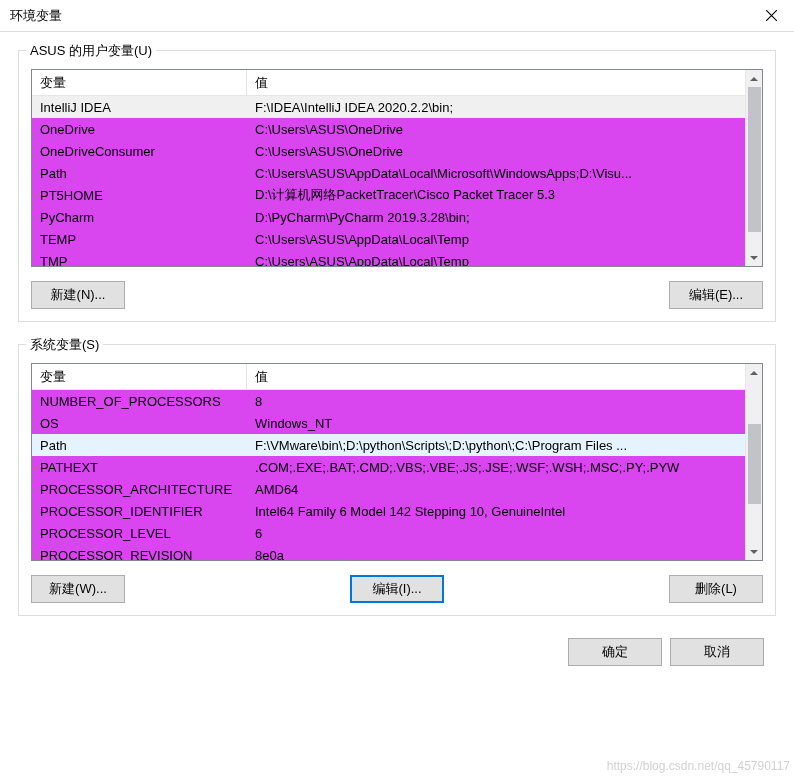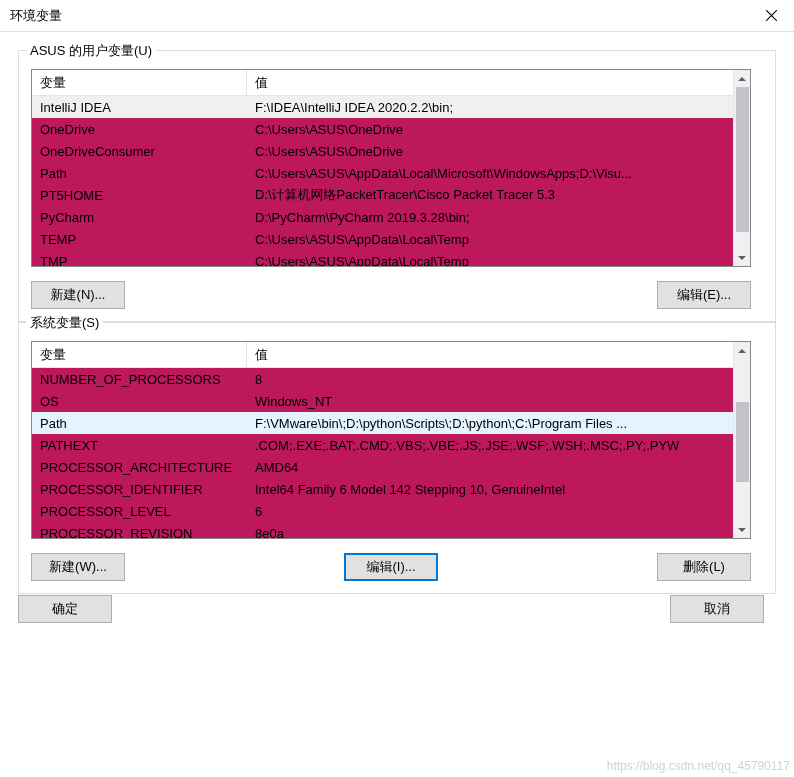--- a/index.html
+++ b/index.html
@@ -29,37 +29,38 @@
       align-items: center;
       justify-content: center;
       cursor: pointer;
     }
     .close-btn svg { width: 11px; height: 11px; }
     .content {
       padding: 18px;
     }
     .group {
       border: 1px solid #ddd;
-      padding: 18px 24px 12px 12px;
+      padding: 18px 12px 12px 12px;
       position: relative;
+      margin-bottom: 22px;
     }
     .group-label {
       position: absolute;
       top: -9px;
       left: 7px;
       background: #fff;
       padding: 0 4px;
       font-size: 13px;
     }
     .table-wrap {
       border: 1px solid #828790;
       height: 198px;
       overflow: hidden;
       position: relative;
-      background: #be185d;
+      background: #d946ef;
     }
     .table-headers {
       display: flex;
       height: 26px;
       border-bottom: 1px solid #e5e5e5;
       background: #fff;
     }
     .th {
       padding: 4px 8px;
       font-size: 13px;
@@ -113,21 +114,21 @@
       background: #c2c3c9;
     }
     .btn-row {
       display: flex;
       justify-content: space-between;
       gap: 8px;
       margin-top: 14px;
     }
     .btn-row-outer {
       display: flex;
-      justify-content: space-between;
+      justify-content: flex-end;
       gap: 8px;
       margin-top: 1px;
       padding-right: 12px;
     }
     .btn {
       min-width: 94px;
       height: 28px;
       padding: 0 16px;
       background: #e1e1e1;
       border: 1px solid #adadad;

